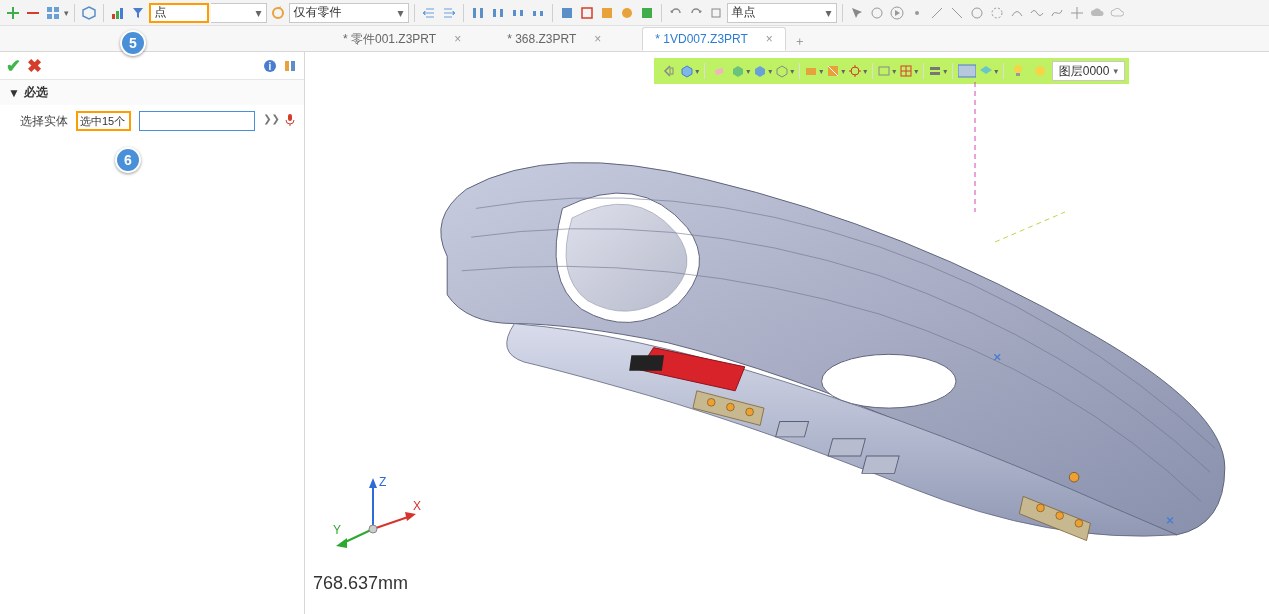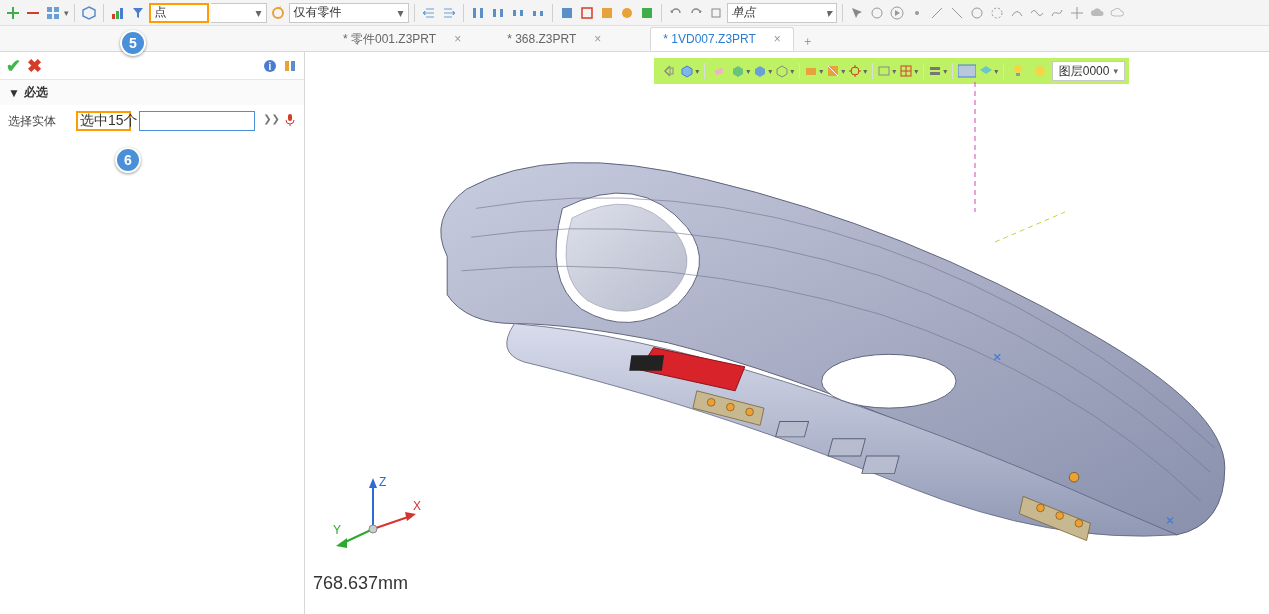--- a/index.html
+++ b/index.html
@@ -30,21 +30,21 @@
   
   .body { flex:1; display:flex; position:relative; }
   .left-panel { width:305px; border-right:1px solid #d8d8d8; background:#fff; display:flex; flex-direction:column; }
   .panel-header{ height:28px; display:flex; align-items:center; padding:0 6px; border-bottom:1px solid #e6e6e6;}
   .panel-header .ok { color:#3fb64c; font-size:18px; font-weight:bold; margin-right:6px;}
   .panel-header .no { color:#d63c2a; font-size:18px; font-weight:bold;}
   .panel-header .right{ margin-left:auto; display:flex; gap:4px;}
   .panel-header .right .ri{ width:16px;height:16px;display:flex;align-items:center;justify-content:center;}
   .section-title { padding:4px 8px; font-weight:bold; display:flex; align-items:center; gap:4px; background:#fafafa;}
   .section-row { padding:6px 8px; display:flex; align-items:center; gap:8px;}
-  .section-row label { color:#444; width:60px;}
+  .section-row label { color:#444; width:60px;text-align:right;}
   .sel-box { flex:0 0 auto; width:55px; height:20px; border:2px solid #ff9d00; background:#fff; display:flex; align-items:center; padding:0 2px;}
   .input-box { flex:1; height:20px; border:1px solid #4a90d9; background:#fff;}
   .row-icons { display:flex; gap:4px; color:#777;}
 
   
   .viewport { flex:1; position:relative; background:#fff; overflow:hidden;}
   .vp-toolbar { position:absolute; top:6px; right:140px; height:26px; display:flex; align-items:center; gap:2px; background:#bef264; padding:2px 4px;}
   .vp-toolbar .vb { width:20px; height:20px; display:flex; align-items:center;justify-content:center; cursor:pointer;}
   .vp-toolbar .vb.dd::after{content:"▾"; font-size:8px; color:#666; margin-left:1px;}
   .vp-sep { width:1px; height:16px; background:#ddd; margin:0 2px;}
@@ -196,21 +196,21 @@
           <path d="M11 7a4 4 0 00-8 0" fill="none" stroke="#888" stroke-width="1.5"></path>
           <path d="M11 7l2-2-3-1z" fill="#888"></path>
         </svg>
       </div>
     <div class="tb-btn">
         <svg width="14" height="14">
           <rect x="3" y="3" width="8" height="8" fill="none" stroke="#888"></rect>
         </svg>
       </div>
 
-    <div class="tb-sel" style="min-width:110px;font-style:italic;">
+    <div class="tb-sel" style="min-width:110px;">
       <span>单点</span>
       <span class="dd">▾</span>
     </div>
     <div class="tb-sep"></div>
     <div class="tb-btn">
         <svg width="12" height="12">
           <path d="M1 1l4 10 2-4 4-2z" fill="#888"></path>
         </svg>
       </div>
     <div class="tb-btn">
@@ -292,21 +292,21 @@
 
   <div class="tabbar">
     <div class="tab">
       <span>* 零件001.Z3PRT</span>
       <span class="cx">×</span>
     </div>
     <div class="tab" style="margin-left:20px;">
       <span>* 368.Z3PRT</span>
       <span class="cx">×</span>
     </div>
-    <div class="tab active" style="margin-left:36px;">
+    <div class="tab active" style="margin-left:28px;">
       <span>* 1VD007.Z3PRT</span>
       <span class="cx">×</span>
     </div>
     <div class="tab-add">＋</div>
   </div>
 
   <div class="body">
 
     <div class="left-panel">
       <div class="panel-header">
@@ -327,21 +327,21 @@
             </div>
         </div>
       </div>
       <div class="section-title">
         <span>▼</span>
         <span>必选</span>
       </div>
       <div class="section-row">
         <label>选择实体</label>
         <div class="sel-box">
-          <span style="white-space:nowrap;font-size:14px;">选中15个</span>
+          <span style="white-space:nowrap;font-size:11px;">选中15个</span>
         </div>
         <div class="input-box"></div>
         <div class="row-icons">
           <span style="font-size:10px;">❯❯</span>
           <span><svg width="12" height="14">
                 <rect x="4" y="1" width="4" height="7" rx="2" fill="#d63c2a"></rect>
                 <path d="M2 7a4 4 0 008 0M6 11v2" stroke="#d63c2a" fill="none"></path>
               </svg></span>
         </div>
       </div>

